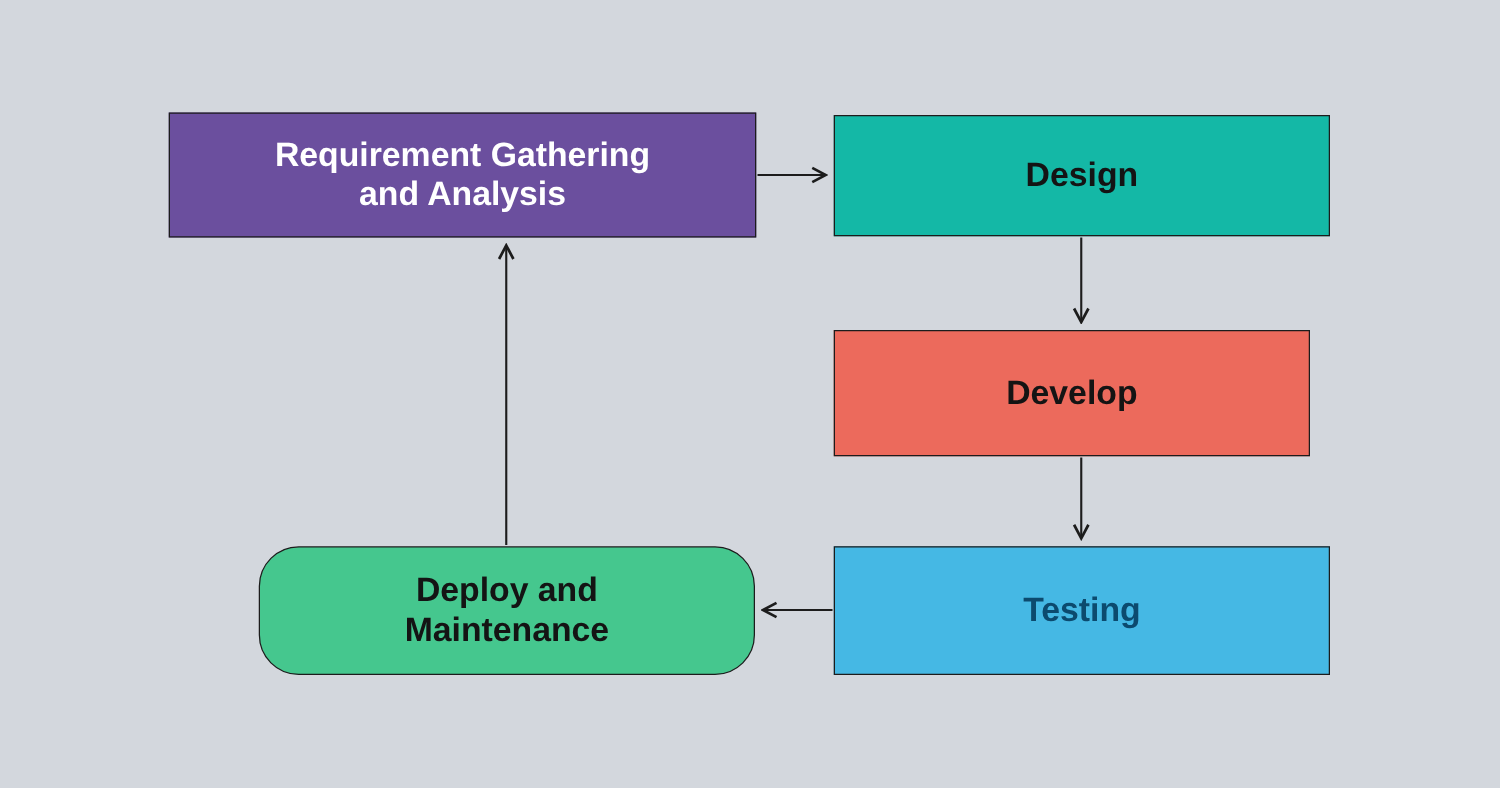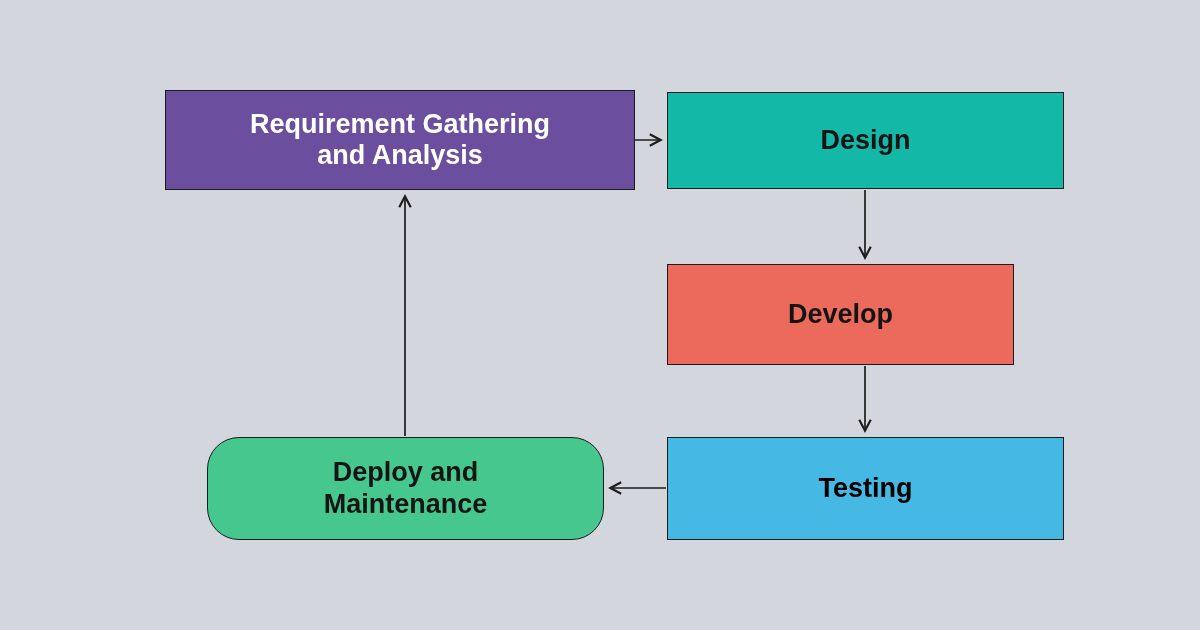--- a/index.html
+++ b/index.html
@@ -34,21 +34,21 @@
     line-height: 1.15;
   }
   .node-label {
     display: inline-block;
   }
   .wrap-320 { max-width: 320px; }
   .wrap-180 { max-width: 180px; }
 
   #node-requirements { left: 135px; top:  90px; width: 470px; height: 100px; }
   #node-design       { left: 667px; top:  92px; width: 397px; height:  97px; }
-  #node-develop      { left: 667px; top: 264px; width: 347px; height: 101px; }
+  #node-develop      { left: 667px; top: 264px; width: 381px; height: 101px; }
   #node-testing      { left: 667px; top: 437px; width: 397px; height: 103px; }
   #node-deploy       { left: 207px; top: 437px; width: 397px; height: 103px; border-radius: 32px; }
 </style>
 </head>
 <body>
 
 <div class="canvas" style="background-color: rgb(211, 215, 221);">
 
   <svg class="edges-layer" width="1200" height="630" viewBox="0 0 1200 630">
     <defs>
@@ -58,33 +58,33 @@
     </defs>
     <g stroke="#1c1c1c" stroke-width="1.7" fill="none">
       <line x1="606" y1="140" x2="660" y2="140" marker-end="url(#arrowhead)"></line>
       <line x1="865" y1="190" x2="865" y2="257" marker-end="url(#arrowhead)"></line>
       <line x1="865" y1="366" x2="865" y2="430" marker-end="url(#arrowhead)"></line>
       <line x1="666" y1="488" x2="611" y2="488" marker-end="url(#arrowhead)"></line>
       <line x1="405" y1="436" x2="405" y2="197" marker-end="url(#arrowhead)"></line>
     </g>
   </svg>
 
-  <div class="node" id="node-requirements" style="background-color: rgb(107, 79, 158); color: rgb(255, 255, 255); margin-left: 30px;">
+  <div class="node" id="node-requirements" style="background-color: rgb(107, 79, 158); color: rgb(255, 255, 255);">
     <span class="node-label wrap-320">Requirement Gathering and Analysis</span>
   </div>
 
   <div class="node" id="node-design" style="background-color: #14b8a6; color: rgb(20, 20, 20);">
     <span class="node-label">Design</span>
   </div>
 
   <div class="node" id="node-develop" style="background-color: rgb(236, 106, 92); color: rgb(20, 20, 20);">
     <span class="node-label">Develop</span>
   </div>
 
-  <div class="node" id="node-testing" style="background-color: rgb(69, 184, 228); color: #000000;">
+  <div class="node" id="node-testing" style="background-color: rgb(69, 184, 228); color: #0c4a6e;">
     <span class="node-label">Testing</span>
   </div>
 
   <div class="node" id="node-deploy" style="background-color: rgb(69, 199, 142); color: rgb(20, 20, 20);">
     <span class="node-label wrap-180">Deploy and Maintenance</span>
   </div>
 
 </div>
 
 </body></html>

